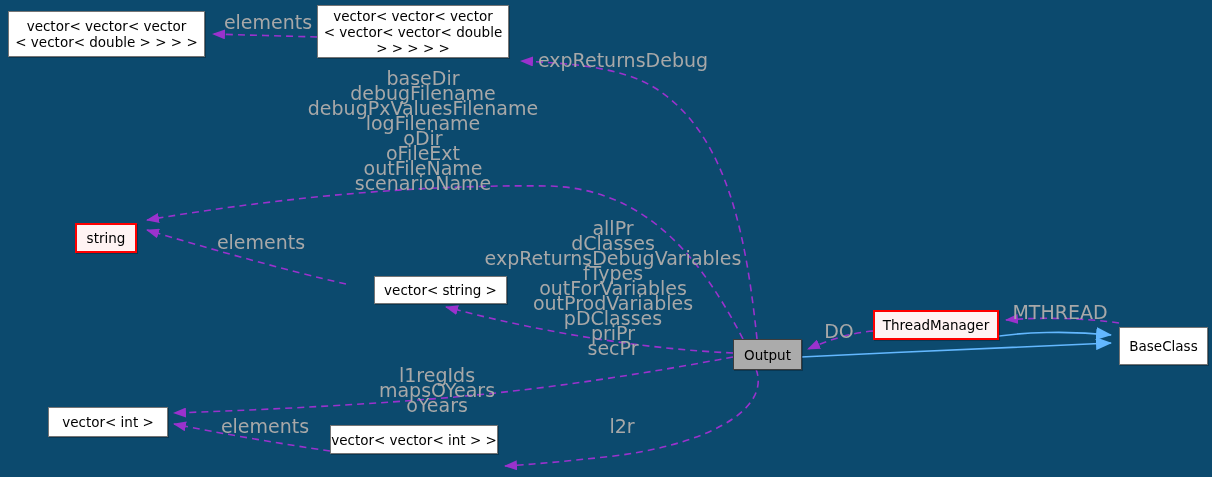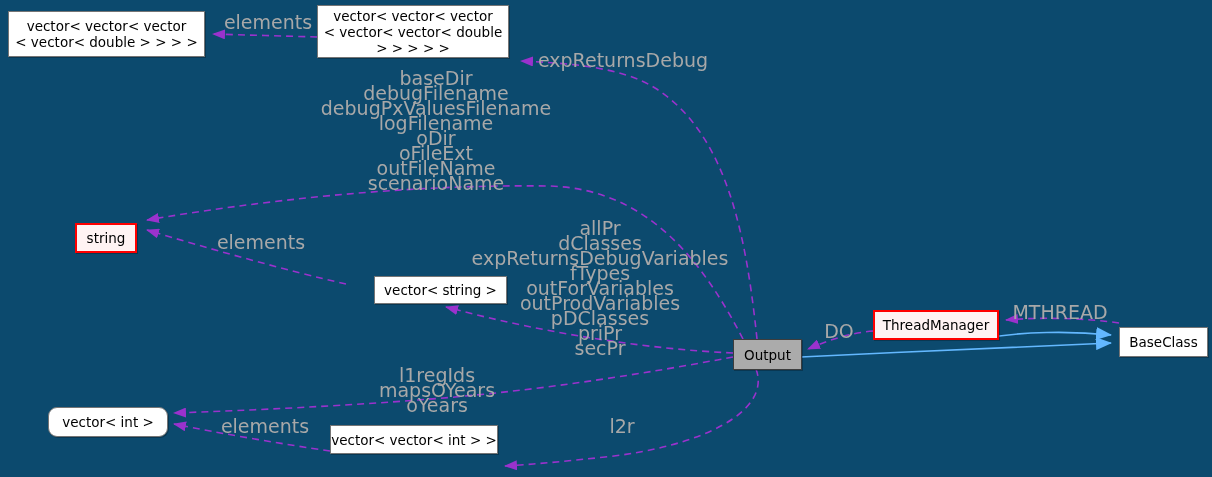--- a/index.html
+++ b/index.html
@@ -70,42 +70,42 @@
 &gt; &gt; &gt; &gt; &gt;</div>
 
   <div class="node trunc" style="left:75px;top:211px;width:62px;height:30px;margin-top:12px;">string</div>
 
   <div class="node" style="left:346px;top:276px;width:133px;height:28px;margin-left:28px;">vector&lt; string &gt;</div>
 
   <div class="node focus" style="left:733px;top:339px;width:69px;height:31px;">Output</div>
 
   <div class="node trunc" style="left:873px;top:310px;width:126px;height:30px;">ThreadManager</div>
 
-  <div class="node" style="left:1119px;top:327px;width:89px;height:30px;">BaseClass</div>
+  <div class="node" style="left:1119px;top:327px;width:89px;height:38px;">BaseClass</div>
 
-  <div class="node" style="left:48px;top:407px;width:120px;height:30px;border-radius:9px;">vector&lt; int &gt;</div>
+  <div class="node" style="left:48px;top:407px;width:120px;height:30px;">vector&lt; int &gt;</div>
 
   <div class="node" style="left:330px;top:425px;width:168px;height:29px;">vector&lt; vector&lt; int &gt; &gt;</div>
 
   <div class="elabel" style="left:268px;top:15px;">elements</div>
 
   <div class="elabel" style="left:623px;top:53px;">expReturnsDebug</div>
 
-  <div class="elabel" style="left:436px;top:71px;">baseDir
+  <div class="elabel" style="left:423px;top:71px;">baseDir
 debugFilename
 debugPxValuesFilename
 logFilename
 oDir
 oFileExt
 outFileName
 scenarioName</div>
 
   <div class="elabel" style="left:261px;top:235px;">elements</div>
 
-  <div class="elabel" style="left:600px;top:221px;">allPr
+  <div class="elabel" style="left:613px;top:221px;">allPr
 dClasses
 expReturnsDebugVariables
 fTypes
 outForVariables
 outProdVariables
 pDClasses
 priPr
 secPr</div>
 
   <div class="elabel" style="left:413px;top:368px;margin-left:24px;">l1regIds

